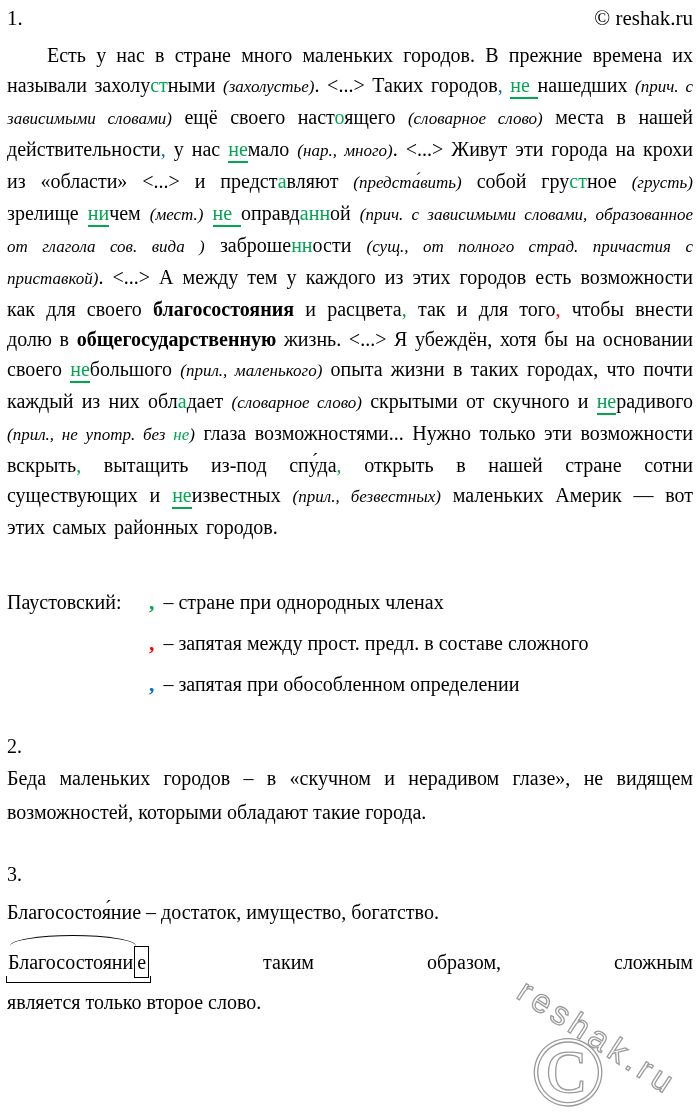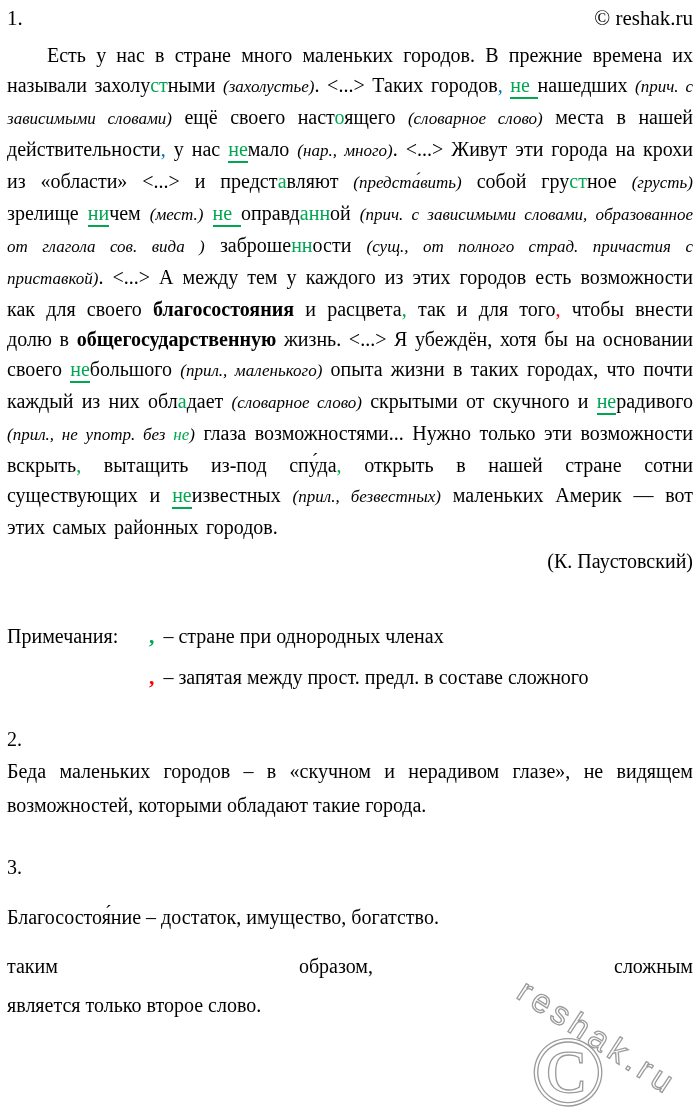--- a/index.html
+++ b/index.html
@@ -27,21 +27,21 @@
   .notes { margin-top:40px; }
   .notes-line { line-height:41px; }
   .notes-label { display:inline-block; width:142px; }
   .notes-indent { margin-left:142px; }
   .note-comma { font-weight:bold; font-size:1.08em; margin-right:9px; }
   .c-green { color:var(--green); } .c-red { color:var(--red); } .c-blue { color:var(--blue); }
 
   .section-num { margin-top:26px; line-height:30px; }
   .sec2-text { margin-top:0; line-height:34px; text-align:justify; }
   .sec3-num { margin-top:30px; }
-  .def { margin-top:18px; line-height:34px; text-align:justify; }
+  .def { margin-top:6px; line-height:34px; text-align:justify; }
 
   .morph-row { margin-top:4px; padding-top:13px; display:flex;
     justify-content:space-between; align-items:baseline; line-height:30px; }
   .mword { position:relative; display:inline-block; padding:0 1px; }
   .arc { position:absolute; top:-11px; height:10px;
     border-top:1.4px solid #000; border-radius:50% 50% 0 0 / 100% 100% 0 0; }
   .stemline { position:absolute; left:-1px; right:-1px; bottom:-5px; height:6px;
     border:1px solid #000; border-top:none; }
   .ending { display:inline-block; border:1.3px solid #000; padding:0 2px; margin-left:1px; }
   .caret { position:absolute; top:-12px; }
@@ -55,38 +55,45 @@
 
 <div class="page">
 
   <div class="header-row">
     <span>1.</span>
     <span>© reshak.ru</span>
   </div>
 
   <div class="para"><span>Есть у нас в стране много маленьких городов. В прежние времена их называли захолу</span><span class="seg-g">ст</span><span>ными </span><span class="seg-i">(захолустье)</span><span>. &lt;...&gt; Таких городов</span><span class="seg-b">,</span><span> </span><span class="seg-gu">не </span><span>нашедших </span><span class="seg-i">(прич. с зависимыми словами)</span><span> ещё своего наст</span><span class="seg-g">о</span><span>ящего </span><span class="seg-i">(словарное слово)</span><span> места в нашей действительности</span><span class="seg-b">,</span><span> у нас </span><span class="seg-gu">не</span><span>мало </span><span class="seg-i">(нар., много)</span><span>. &lt;...&gt; Живут эти города на крохи из «области» &lt;...&gt; и предст</span><span class="seg-g">а</span><span>вляют </span><span class="seg-i">(предста́вить)</span><span> собой гру</span><span class="seg-g">ст</span><span>ное </span><span class="seg-i">(грусть)</span><span> зрелище </span><span class="seg-gu">ни</span><span>чем </span><span class="seg-i">(мест.)</span><span> </span><span class="seg-gu">не </span><span>оправд</span><span class="seg-g">анн</span><span>ой </span><span class="seg-i">(прич. с зависимыми словами, образованное от глагола сов. вида )</span><span> заброше</span><span class="seg-g">нн</span><span>ости </span><span class="seg-i">(сущ., от полного страд. причастия с приставкой)</span><span>. &lt;...&gt; А между тем у каждого из этих городов есть возможности как для своего </span><span class="seg-bd">благосостояния</span><span> и расцвета</span><span class="seg-g">,</span><span> так и для того</span><span class="seg-r">,</span><span> чтобы внести долю в </span><span class="seg-bd">общегосударственную</span><span> жизнь. &lt;...&gt; Я убеждён, хотя бы на основании своего </span><span class="seg-gu">не</span><span>большого </span><span class="seg-i">(прил., маленького)</span><span> опыта жизни в таких городах, что почти каждый из них обл</span><span class="seg-g">а</span><span>дает </span><span class="seg-i">(словарное слово)</span><span> скрытыми от скучного и </span><span class="seg-gu">не</span><span>радивого </span><span class="seg-i">(прил., не употр. без </span><span class="seg-ig">не</span><span class="seg-i">)</span><span> глаза возможностями... Нужно только эти возможности вскрыть</span><span class="seg-g">,</span><span> вытащить из-под спу́да</span><span class="seg-g">,</span><span> открыть в нашей стране сотни существующих и </span><span class="seg-gu">не</span><span>известных </span><span class="seg-i">(прил., безвестных)</span><span> маленьких Америк — вот этих самых районных городов.</span></div>
 
-  <div class="author">(К. Паустовский)</div>
 
   <div class="notes">
     <div class="notes-line">
-      <span class="notes-label">Примечания:</span><span class="note-comma c-green">,</span><span>– стране при однородных членах</span>
+      <span class="notes-label">Паустовский:</span><span class="note-comma c-green">,</span><span>– стране при однородных членах</span>
     </div>
     <div class="notes-line notes-indent">
       <span class="note-comma c-red">,</span><span>– запятая между прост. предл. в составе сложного</span>
+    </div>
+    <div class="notes-line notes-indent">
+      <span class="note-comma c-blue">,</span><span>– запятая при обособленном определении</span>
     </div>
   </div>
 
   <div class="section-num">2.</div>
   <div class="sec2-text">Беда маленьких городов – в «скучном и нерадивом глазе», не видящем возможностей, которыми обладают такие города.</div>
 
   <div class="section-num sec3-num">3.</div>
   <div class="def">Благосостоя́ние – достаток, имущество, богатство.</div>
 
   <div class="morph-row">
+    <span class="mword">
+      <span class="arc" style="left:2%; width:88%;"></span>
+      <span class="stemline"></span>
+      <span>Благосостояни</span><span class="ending">е</span>
+    </span>
     <span>таким</span>
     <span>образом,</span>
     <span>сложным</span>
   </div>
   <div class="last-line">является только второе слово.</div>
 
 </div>
 
 <svg class="watermark" width="250" height="161" viewBox="0 0 250 161">
   <g fill="none" stroke="#9b9b9b" stroke-width="1.3">

